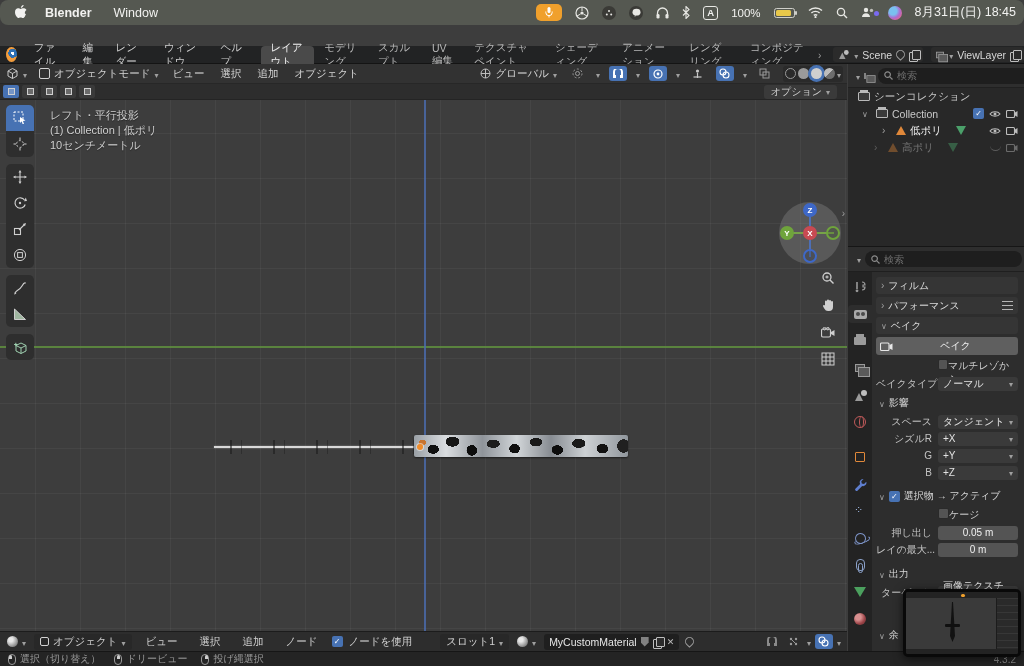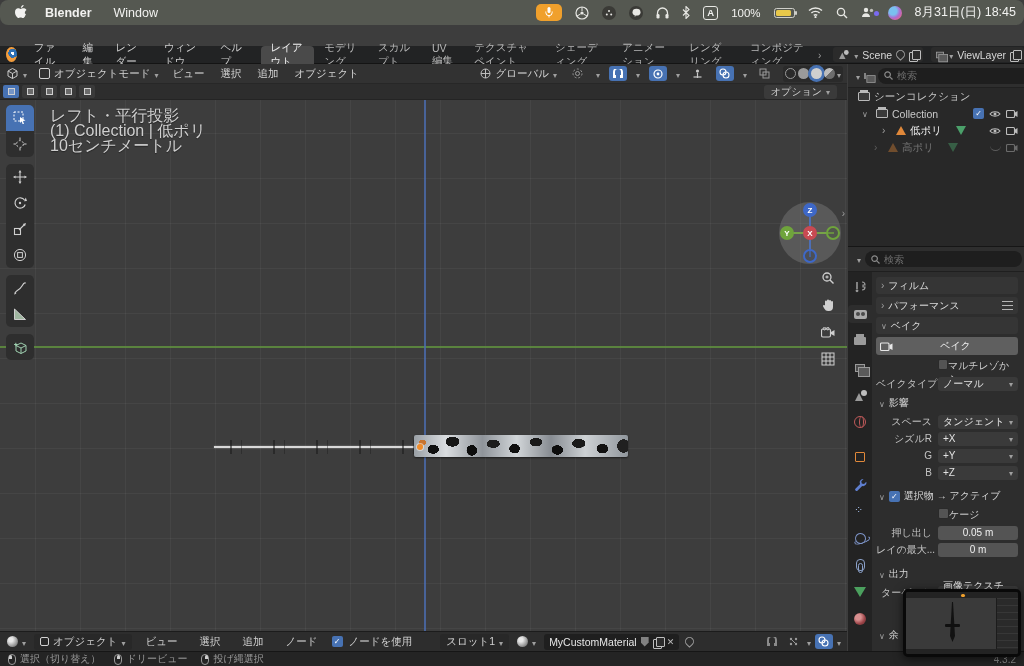--- a/index.html
+++ b/index.html
@@ -79,21 +79,21 @@
   .msq { width:7px; height:7px; border:1px solid #cfcfcf; background:rgba(255,255,255,.25); }
   .opts { position:absolute; right:10px; display:flex; align-items:center; gap:4px; background:#3a3a3a; height:14px; border-radius:3px; padding:0 7px; }
 
   
   .viewport { position:absolute; left:0; top:100px; width:847px; height:531px; background:#3d3d3d; overflow:hidden;
     background-image:linear-gradient(rgba(255,255,255,.045) 1px, transparent 1px),
       linear-gradient(90deg, rgba(255,255,255,.045) 1px, transparent 1px);
     background-size:45px 45px; background-position:-10px -12px; }
   .axis-y { position:absolute; left:0; top:246px; width:100%; height:1.6px; background:#5f8f3e; opacity:.85; }
   .axis-z { position:absolute; left:424px; top:0; width:1.6px; height:100%; background:#4b6db0; opacity:.8; }
-  .vptext { position:absolute; left:50px; top:8px; color:#cfcfcf; font-size:16px; line-height:15px; text-shadow:0 1px 1px rgba(0,0,0,.4); }
+  .vptext { position:absolute; left:50px; top:8px; color:#cfcfcf; font-size:11px; line-height:15px; text-shadow:0 1px 1px rgba(0,0,0,.4); }
   
   .toolcol { position:absolute; left:6px; top:5px; width:28px; display:flex; flex-direction:column; gap:7px; }
   .tgroup { background:#2e2e2e; border-radius:5px; overflow:hidden; display:flex; flex-direction:column; }
   .tool { width:28px; height:26px; display:flex; align-items:center; justify-content:center; color:#cfcfcf; }
   .tool.active { background:#4772b3; color:#fff; }
   
   .gizmo { position:absolute; left:779px; top:102px; width:62px; height:62px; border-radius:50%; background:rgba(160,160,160,.28); }
   .gz-line-h { position:absolute; left:7px; right:7px; top:29.5px; height:2px; background:#76a348; }
   .gz-line-v { position:absolute; top:7px; bottom:7px; left:29.5px; width:2px; background:#4e6fb5; }
   .ball { position:absolute; width:14px; height:14px; border-radius:50%; font-size:8px; font-weight:bold; color:#fff;

